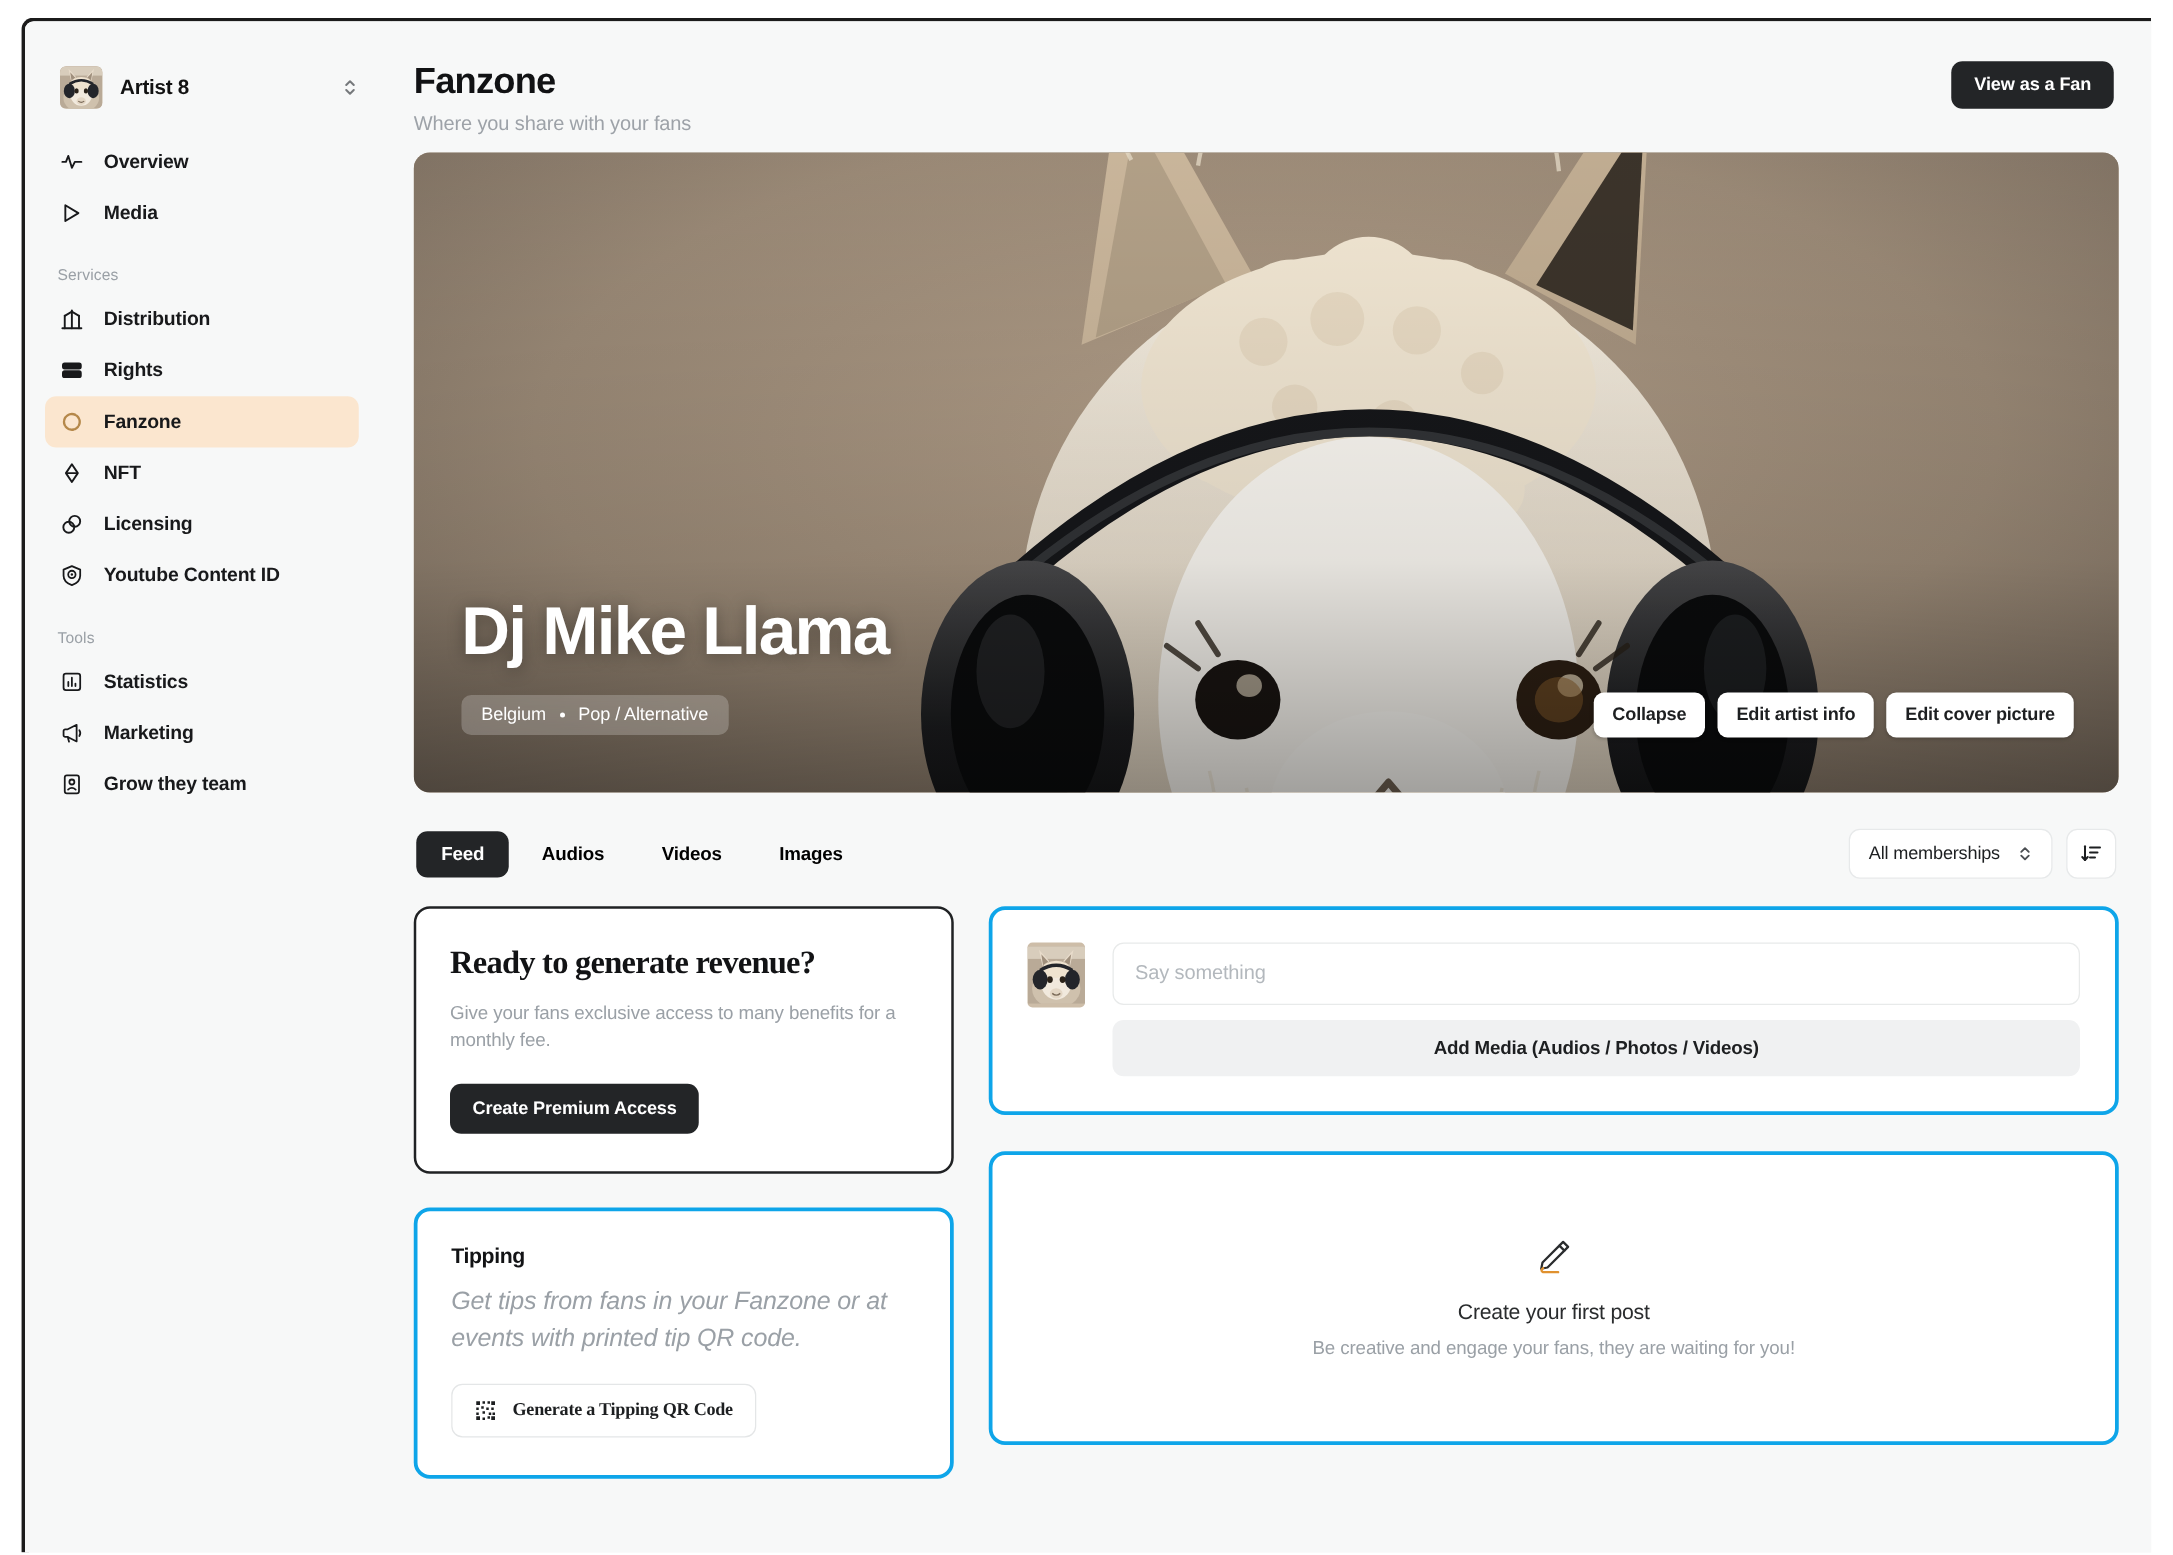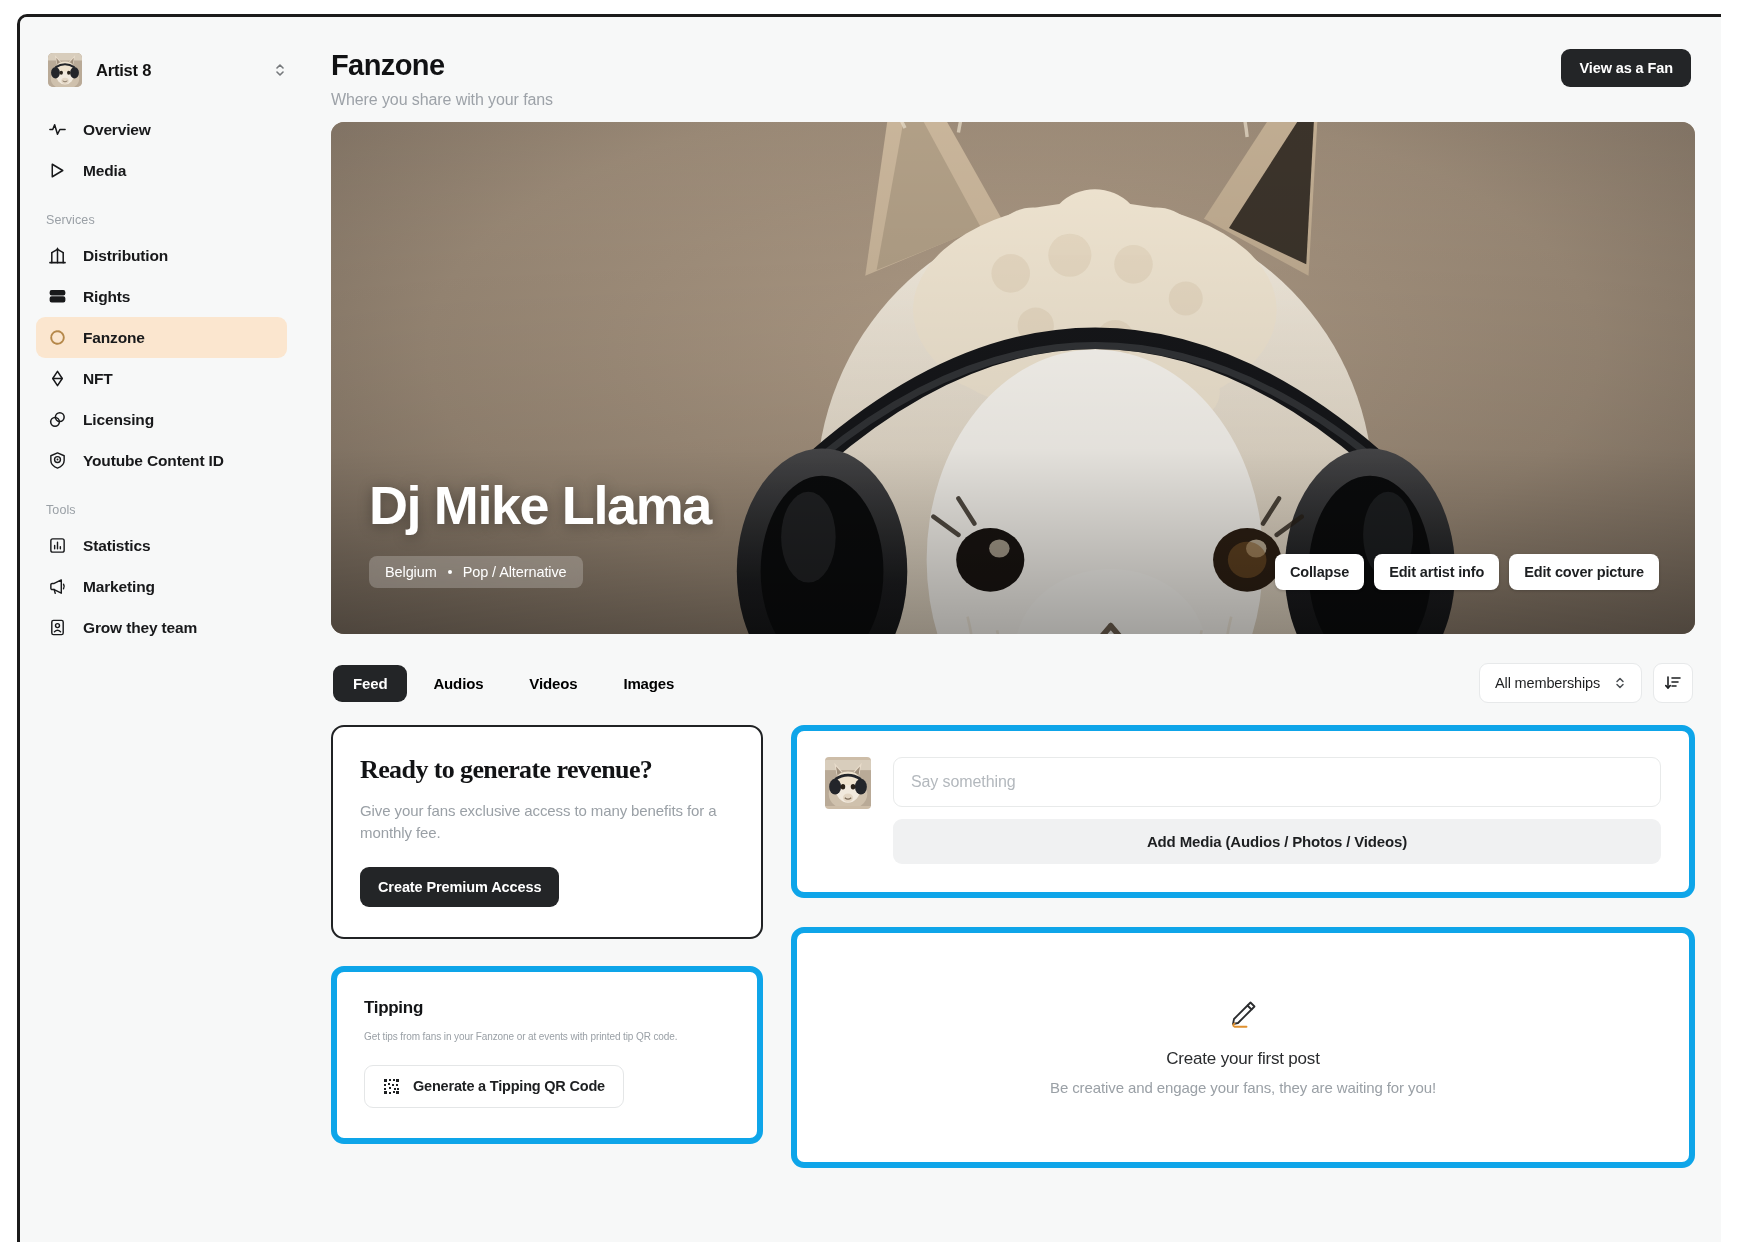--- a/index.html
+++ b/index.html
@@ -174,21 +174,21 @@
   .content {
     display: flex; gap: 28px;
     margin-top: 22px;
   }
   .col-left { width: 432px; flex: 0 0 432px; }
   .col-right { flex: 1 1 auto; }
 
   .card {
     background: #fff;
     border-radius: 13px;
-    border: 6px solid #0ea5e9;
+    border: 3px solid #0ea5e9;
   }
   .card.outlined { border: 2px solid #202224; }
 
   .promo { padding: 27px 27px 30px 27px; }
   .promo h3 {
     font-size: 26px; font-weight: 700; color: #121315;
     line-height: 1.26; letter-spacing: -0.6px; font-family: Liberation Serif, serif;
   }
   .promo p {
     font-size: 15px; color: #9aa0a6;
@@ -196,29 +196,29 @@
     letter-spacing: -0.1px;
   }
   .promo .btn-dark { margin-top: 22px; padding: 12px 18px; }
 
   .tipping { padding: 26px 27px 30px 27px; margin-top: 27px; }
   .tipping h4 {
     font-size: 17px; font-weight: 700; color: #121315;
     letter-spacing: -0.3px;
   }
   .tipping p {
-    font-size: 10px; color: #9aa0a6;
-    line-height: 1.5; margin-top: 11px; letter-spacing: -0.1px;
+    font-size: 20px; color: #9aa0a6;
+    line-height: 1.5; margin-top: 11px; letter-spacing: -0.1px; font-style: italic;
   }
   .btn-outline {
     margin-top: 21px;
     background: #fff; border: 1px solid #e4e6e7;
     border-radius: 9px; padding: 12px 18px;
     font-size: 14.5px; font-weight: 700; color: #1d1f21;
-    cursor: pointer; font-family: Liberation Sans, sans-serif;
+    cursor: pointer; font-family: Liberation Serif, serif;
     display: inline-flex; align-items: center; gap: 13px;
     letter-spacing: -0.2px;
   }
 
   
   .composer { padding: 26px 28px 28px 28px; display: flex; gap: 22px; }
   .composer-avatar {
     width: 46px; height: 52px; flex: 0 0 46px;
     border-radius: 4px; overflow: hidden; background:#cdbda8;
   }

